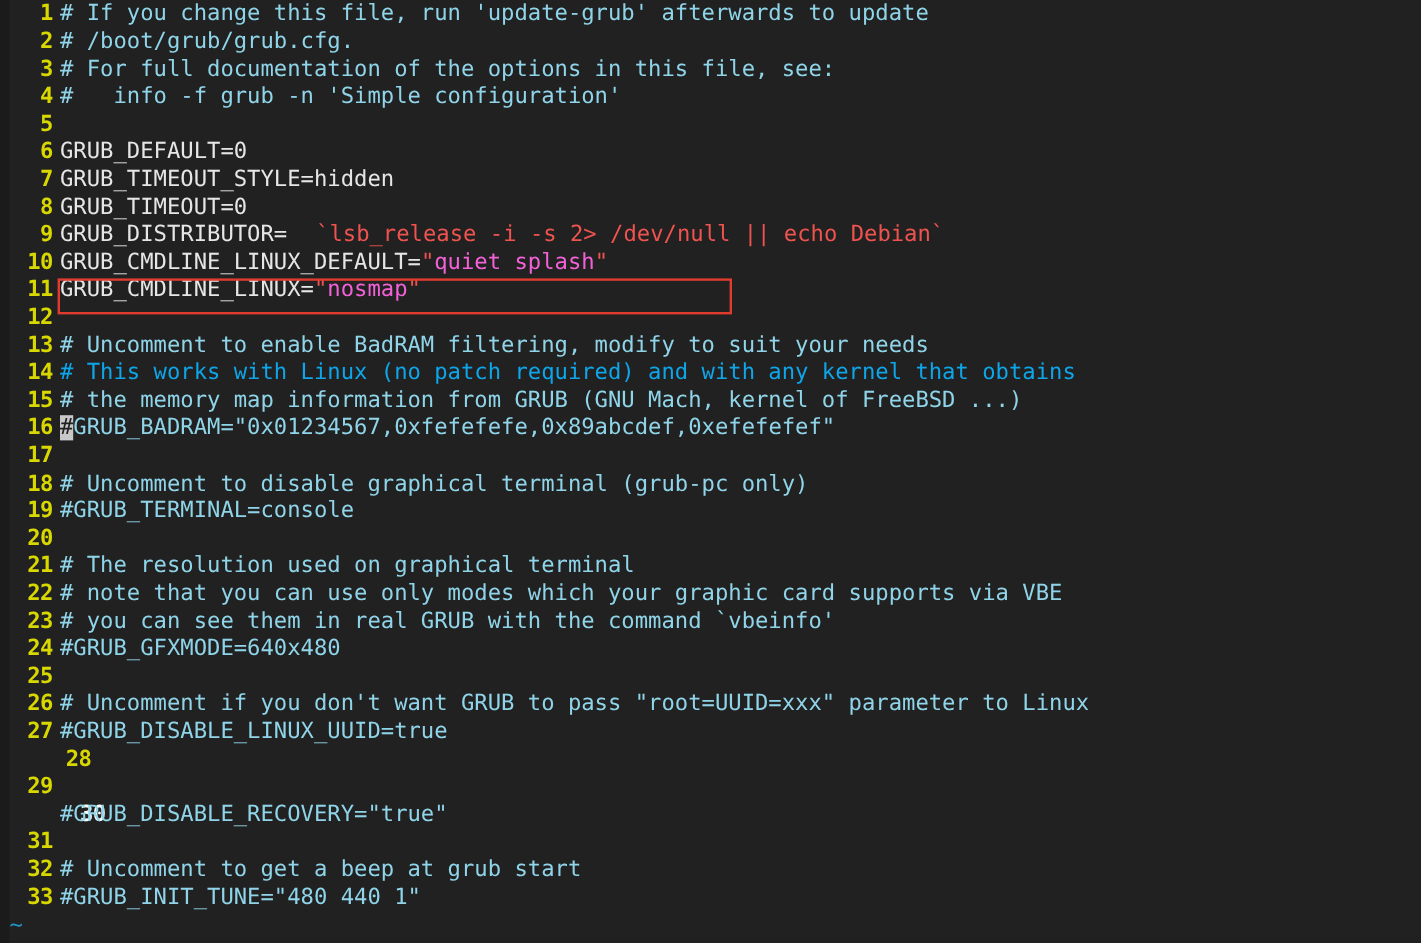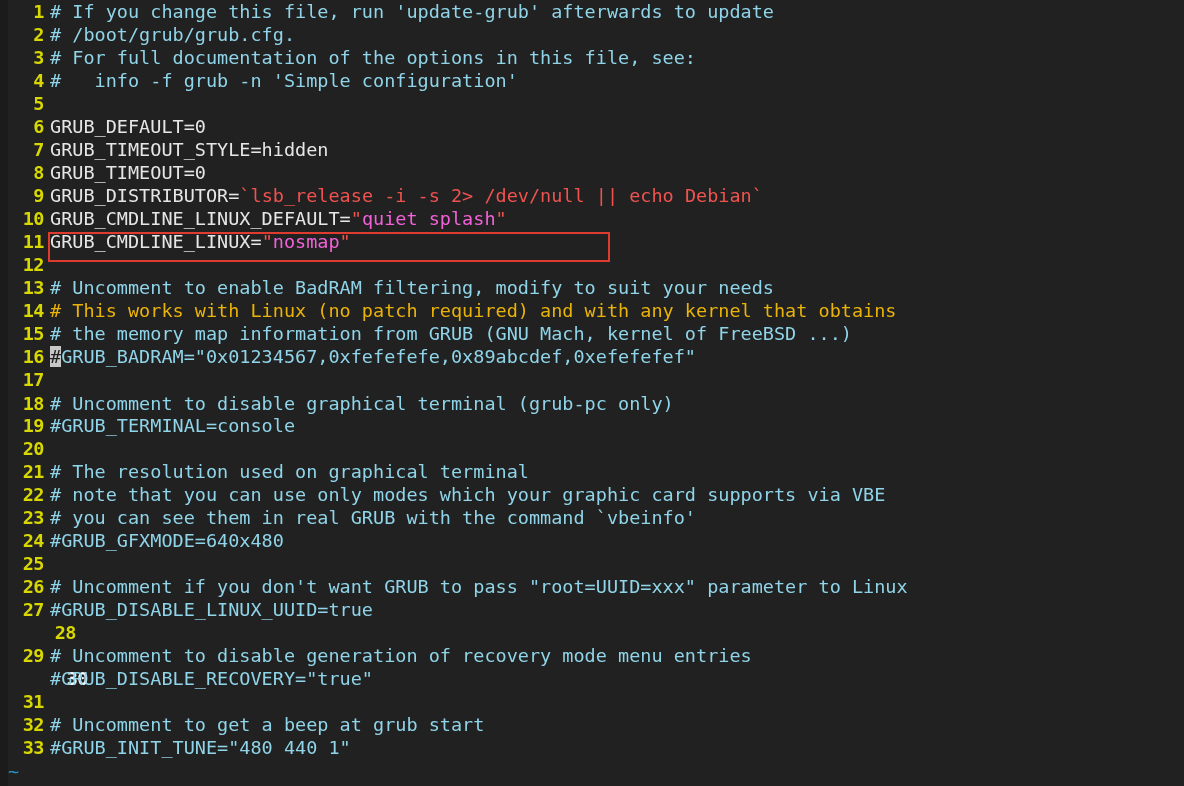--- a/index.html
+++ b/index.html
@@ -66,21 +66,21 @@
     left: 50px;
     top: 0;
     white-space: pre;
   }
 
   
   .c-comment  { color: #8fd4e8; }
   .c-ident    { color: #e6e6e6; }
   .c-magenta  { color: #f361d8; }
   .c-quote    { color: #ef5350; }
-  .c-cmd      { color: #ef5350; }
+  .c-cmd      { color: #ef5350; margin-left: 24px; }
 
   .cursor {
     background: #c8c8c8;
     color: #212121;
   }
 
   
   #tilde-row {
     position: absolute;
     left: 8px;
@@ -115,36 +115,36 @@
       <div class="line" style="top: 69px; position: absolute; left: 0px; width: 1184px;"><span class="lineno" style="color: rgb(216, 216, 0);">4</span><span class="code"><span class="c-comment" style="color: rgb(143, 212, 232);">#   info -f grub -n 'Simple configuration'</span></span></div>
       <div class="line" style="top: 92px; position: absolute; left: 0px; width: 1184px;"><span class="lineno" style="color: rgb(216, 216, 0);">5</span><span class="code"></span></div>
       <div class="line" style="top: 115px; position: absolute; left: 0px; width: 1184px;"><span class="lineno" style="color: rgb(216, 216, 0);">6</span><span class="code"><span class="c-ident" style="color: rgb(230, 230, 230);">GRUB_DEFAULT=0</span></span></div>
       <div class="line" style="top: 138px; position: absolute; left: 0px; width: 1184px;"><span class="lineno" style="color: rgb(216, 216, 0);">7</span><span class="code"><span class="c-ident" style="color: rgb(230, 230, 230);">GRUB_TIMEOUT_STYLE=hidden</span></span></div>
       <div class="line" style="top: 161px; position: absolute; left: 0px; width: 1184px;"><span class="lineno" style="color: rgb(216, 216, 0);">8</span><span class="code"><span class="c-ident" style="color: rgb(230, 230, 230);">GRUB_TIMEOUT=0</span></span></div>
       <div class="line" style="top: 184px; position: absolute; left: 0px; width: 1184px;"><span class="lineno" style="color: rgb(216, 216, 0);">9</span><span class="code"><span class="c-ident" style="color: rgb(230, 230, 230);">GRUB_DISTRIBUTOR=</span><span class="c-cmd" style="color: rgb(239, 83, 80);">`lsb_release -i -s 2&gt; /dev/null || echo Debian`</span></span></div>
       <div class="line" style="top: 207px; position: absolute; left: 0px; width: 1184px;"><span class="lineno" style="color: rgb(216, 216, 0);">10</span><span class="code"><span class="c-ident" style="color: rgb(230, 230, 230);">GRUB_CMDLINE_LINUX_DEFAULT=</span><span class="c-quote" style="color: rgb(239, 83, 80);">"</span><span class="c-magenta" style="color: rgb(243, 97, 216);">quiet splash</span><span class="c-quote" style="color: rgb(239, 83, 80);">"</span></span></div>
       <div class="line" style="top: 230px; position: absolute; left: 0px; width: 1184px;"><span class="lineno" style="color: rgb(216, 216, 0);">11</span><span class="code"><span class="c-ident" style="color: rgb(230, 230, 230);">GRUB_CMDLINE_LINUX=</span><span class="c-quote" style="color: rgb(239, 83, 80);">"</span><span class="c-magenta" style="color: rgb(243, 97, 216);">nosmap</span><span class="c-quote" style="color: rgb(239, 83, 80);">"</span></span></div>
       <div class="line" style="top: 253px; position: absolute; left: 0px; width: 1184px;"><span class="lineno" style="color: rgb(216, 216, 0);">12</span><span class="code"></span></div>
       <div class="line" style="top: 276px; position: absolute; left: 0px; width: 1184px;"><span class="lineno" style="color: rgb(216, 216, 0);">13</span><span class="code"><span class="c-comment" style="color: rgb(143, 212, 232);"># Uncomment to enable BadRAM filtering, modify to suit your needs</span></span></div>
-      <div class="line" style="top: 299px; position: absolute; left: 0px; width: 1184px;"><span class="lineno" style="color: rgb(216, 216, 0);">14</span><span class="code"><span class="c-comment" style="color: #eab308; margin-top: 31px;"># This works with Linux (no patch required) and with any kernel that obtains</span></span></div>
+      <div class="line" style="top: 299px; position: absolute; left: 0px; width: 1184px;"><span class="lineno" style="color: rgb(216, 216, 0);">14</span><span class="code"><span class="c-comment" style="color: #0ea5e9; margin-top: 31px;"># This works with Linux (no patch required) and with any kernel that obtains</span></span></div>
       <div class="line" style="top: 322px; position: absolute; left: 0px; width: 989px;"><span class="lineno" style="color: rgb(216, 216, 0);">15</span><span class="code"><span class="c-comment" style="color: rgb(143, 212, 232);"># the memory map information from GRUB (GNU Mach, kernel of FreeBSD ...)</span></span></div>
       <div class="line" style="top: 345px; position: absolute; left: 0px; width: 1184px;"><span class="lineno" style="color: rgb(216, 216, 0);">16</span><span class="code"><span class="c-comment cursor" style="color: rgb(33, 33, 33); background: rgb(200, 200, 200);">#</span><span class="c-comment" style="color: rgb(143, 212, 232);">GRUB_BADRAM="0x01234567,0xfefefefe,0x89abcdef,0xefefefef"</span></span></div>
       <div class="line" style="top: 368px; position: absolute; left: 0px; width: 1184px;"><span class="lineno" style="color: rgb(216, 216, 0);">17</span><span class="code"></span></div>
       <div class="line" style="top: 392px; position: absolute; left: 0px; width: 1184px;"><span class="lineno" style="color: rgb(216, 216, 0);">18</span><span class="code"><span class="c-comment" style="color: rgb(143, 212, 232); text-align: center;"># Uncomment to disable graphical terminal (grub-pc only)</span></span></div>
       <div class="line" style="top: 414px; position: absolute; left: 0px; width: 1184px;"><span class="lineno" style="color: rgb(216, 216, 0);">19</span><span class="code"><span class="c-comment" style="color: rgb(143, 212, 232);">#GRUB_TERMINAL=console</span></span></div>
       <div class="line" style="top: 437px; position: absolute; left: 0px; width: 1184px;"><span class="lineno" style="color: rgb(216, 216, 0);">20</span><span class="code"></span></div>
       <div class="line" style="top: 460px; position: absolute; left: 0px; width: 1184px;"><span class="lineno" style="color: rgb(216, 216, 0);">21</span><span class="code"><span class="c-comment" style="color: rgb(143, 212, 232);"># The resolution used on graphical terminal</span></span></div>
       <div class="line" style="top: 483px; position: absolute; left: 0px; width: 1184px;"><span class="lineno" style="color: rgb(216, 216, 0);">22</span><span class="code"><span class="c-comment" style="color: rgb(143, 212, 232);"># note that you can use only modes which your graphic card supports via VBE</span></span></div>
       <div class="line" style="top: 506px; position: absolute; left: 0px; width: 1184px;"><span class="lineno" style="color: rgb(216, 216, 0);">23</span><span class="code"><span class="c-comment" style="color: rgb(143, 212, 232);"># you can see them in real GRUB with the command `vbeinfo'</span></span></div>
       <div class="line" style="top: 529px; position: absolute; left: 0px; width: 1184px;"><span class="lineno" style="color: rgb(216, 216, 0);">24</span><span class="code"><span class="c-comment" style="color: rgb(143, 212, 232);">#GRUB_GFXMODE=640x480</span></span></div>
       <div class="line" style="top: 552px; position: absolute; left: 0px; width: 1184px;"><span class="lineno" style="color: rgb(216, 216, 0);">25</span><span class="code"></span></div>
       <div class="line" style="top: 575px; position: absolute; left: 0px; width: 1184px;"><span class="lineno" style="color: rgb(216, 216, 0);">26</span><span class="code"><span class="c-comment" style="color: rgb(143, 212, 232);"># Uncomment if you don't want GRUB to pass "root=UUID=xxx" parameter to Linux</span></span></div>
       <div class="line" style="top: 598px; position: absolute; left: 0px; width: 1184px;"><span class="lineno" style="color: rgb(216, 216, 0);">27</span><span class="code"><span class="c-comment" style="color: rgb(143, 212, 232);">#GRUB_DISABLE_LINUX_UUID=true</span></span></div>
       <div class="line" style="top: 621px; position: absolute; left: 0px; width: 1184px;"><span class="lineno" style="color: rgb(216, 216, 0); margin-left: 32px;">28</span><span class="code"></span></div>
-      <div class="line" style="top: 644px; position: absolute; left: 0px; width: 1184px;"><span class="lineno" style="color: rgb(216, 216, 0);">29</span><span class="code"><span class="c-comment" style="color: rgb(143, 212, 232);"># Uncomment to disable generation of recovery mode menu entries</span></span></div>
+      <div class="line" style="top: 644px; position: absolute; left: 0px; width: 1184px;"><span class="lineno" style="color: rgb(216, 216, 0);">29</span></div>
       <div class="line" style="top: 667px; position: absolute; left: 0px; width: 1184px;"><span class="lineno" style="color: #ffffff; padding-left: 44px;">30</span><span class="code"><span class="c-comment" style="color: rgb(143, 212, 232);">#GRUB_DISABLE_RECOVERY="true"</span></span></div>
       <div class="line" style="top: 690px; position: absolute; left: 0px; width: 1184px;"><span class="lineno" style="color: rgb(216, 216, 0);">31</span><span class="code"></span></div>
       <div class="line" style="top: 713px; position: absolute; left: 0px; width: 1184px;"><span class="lineno" style="color: rgb(216, 216, 0);">32</span><span class="code"><span class="c-comment" style="color: rgb(143, 212, 232);"># Uncomment to get a beep at grub start</span></span></div>
       <div class="line" style="top: 736px; position: absolute; left: 0px; width: 1184px;"><span class="lineno" style="color: rgb(216, 216, 0);">33</span><span class="code"><span class="c-comment" style="color: rgb(143, 212, 232);">#GRUB_INIT_TUNE="480 440 1"</span></span></div>
     </div>
 
   <div id="tilde-row" style="color: rgb(33, 150, 196);">~</div>
 
   <div id="highlight-box" style="left: 48px; top: 232px; width: 562px; height: 30px; border-color: rgb(224, 59, 47);"></div>
 

